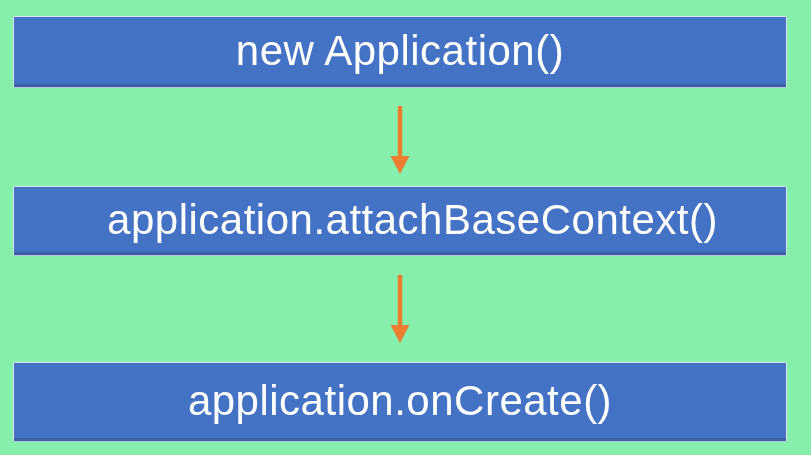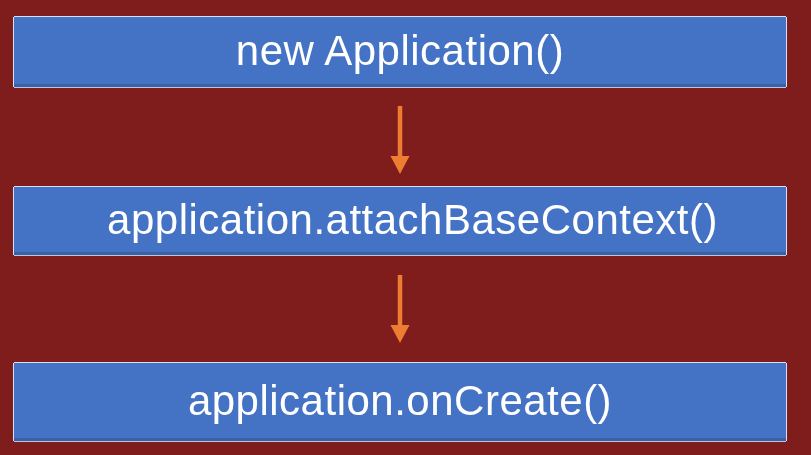--- a/index.html
+++ b/index.html
@@ -46,21 +46,21 @@
     left: 388px;
     width: 24px;
     height: 70px;
   }
   .arrow-1 { top: 104px; }
   .arrow-2 { top: 273px; }
 </style>
 </head>
 <body>
 
-<div class="canvas" style="background: #7f1d1d;">
+<div class="canvas" style="background: #86efac;">
 
   <div class="flow-step step-1" style="background: rgb(68, 114, 196);">
     <span class="label" style="color: rgb(255, 255, 255);">new Application()</span>
   </div>
 
   <svg class="down-arrow arrow-1" viewBox="0 0 24 70">
     <line x1="12" y1="2" x2="12" y2="54" stroke-width="4.5" stroke="#ED7D31"></line>
     <polygon points="2.5,52 21.5,52 12,70" fill="#ED7D31"></polygon>
   </svg>
 

